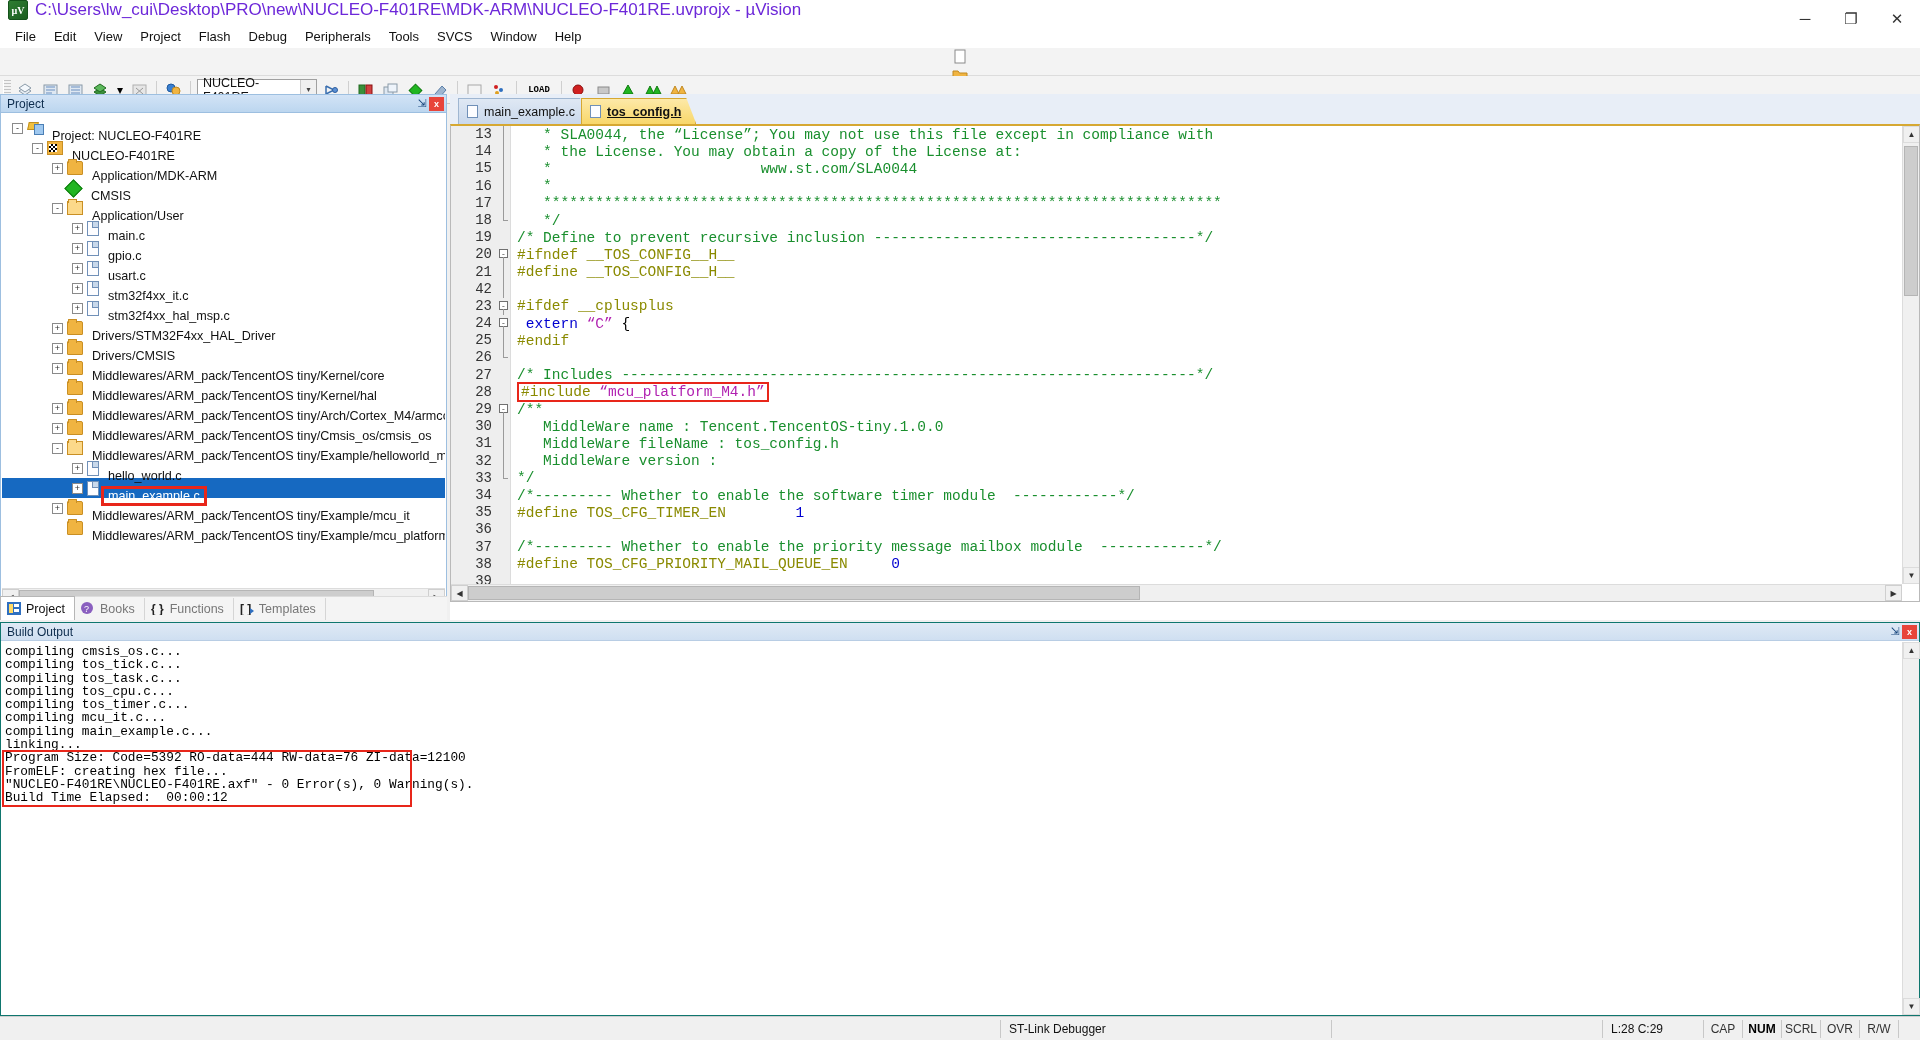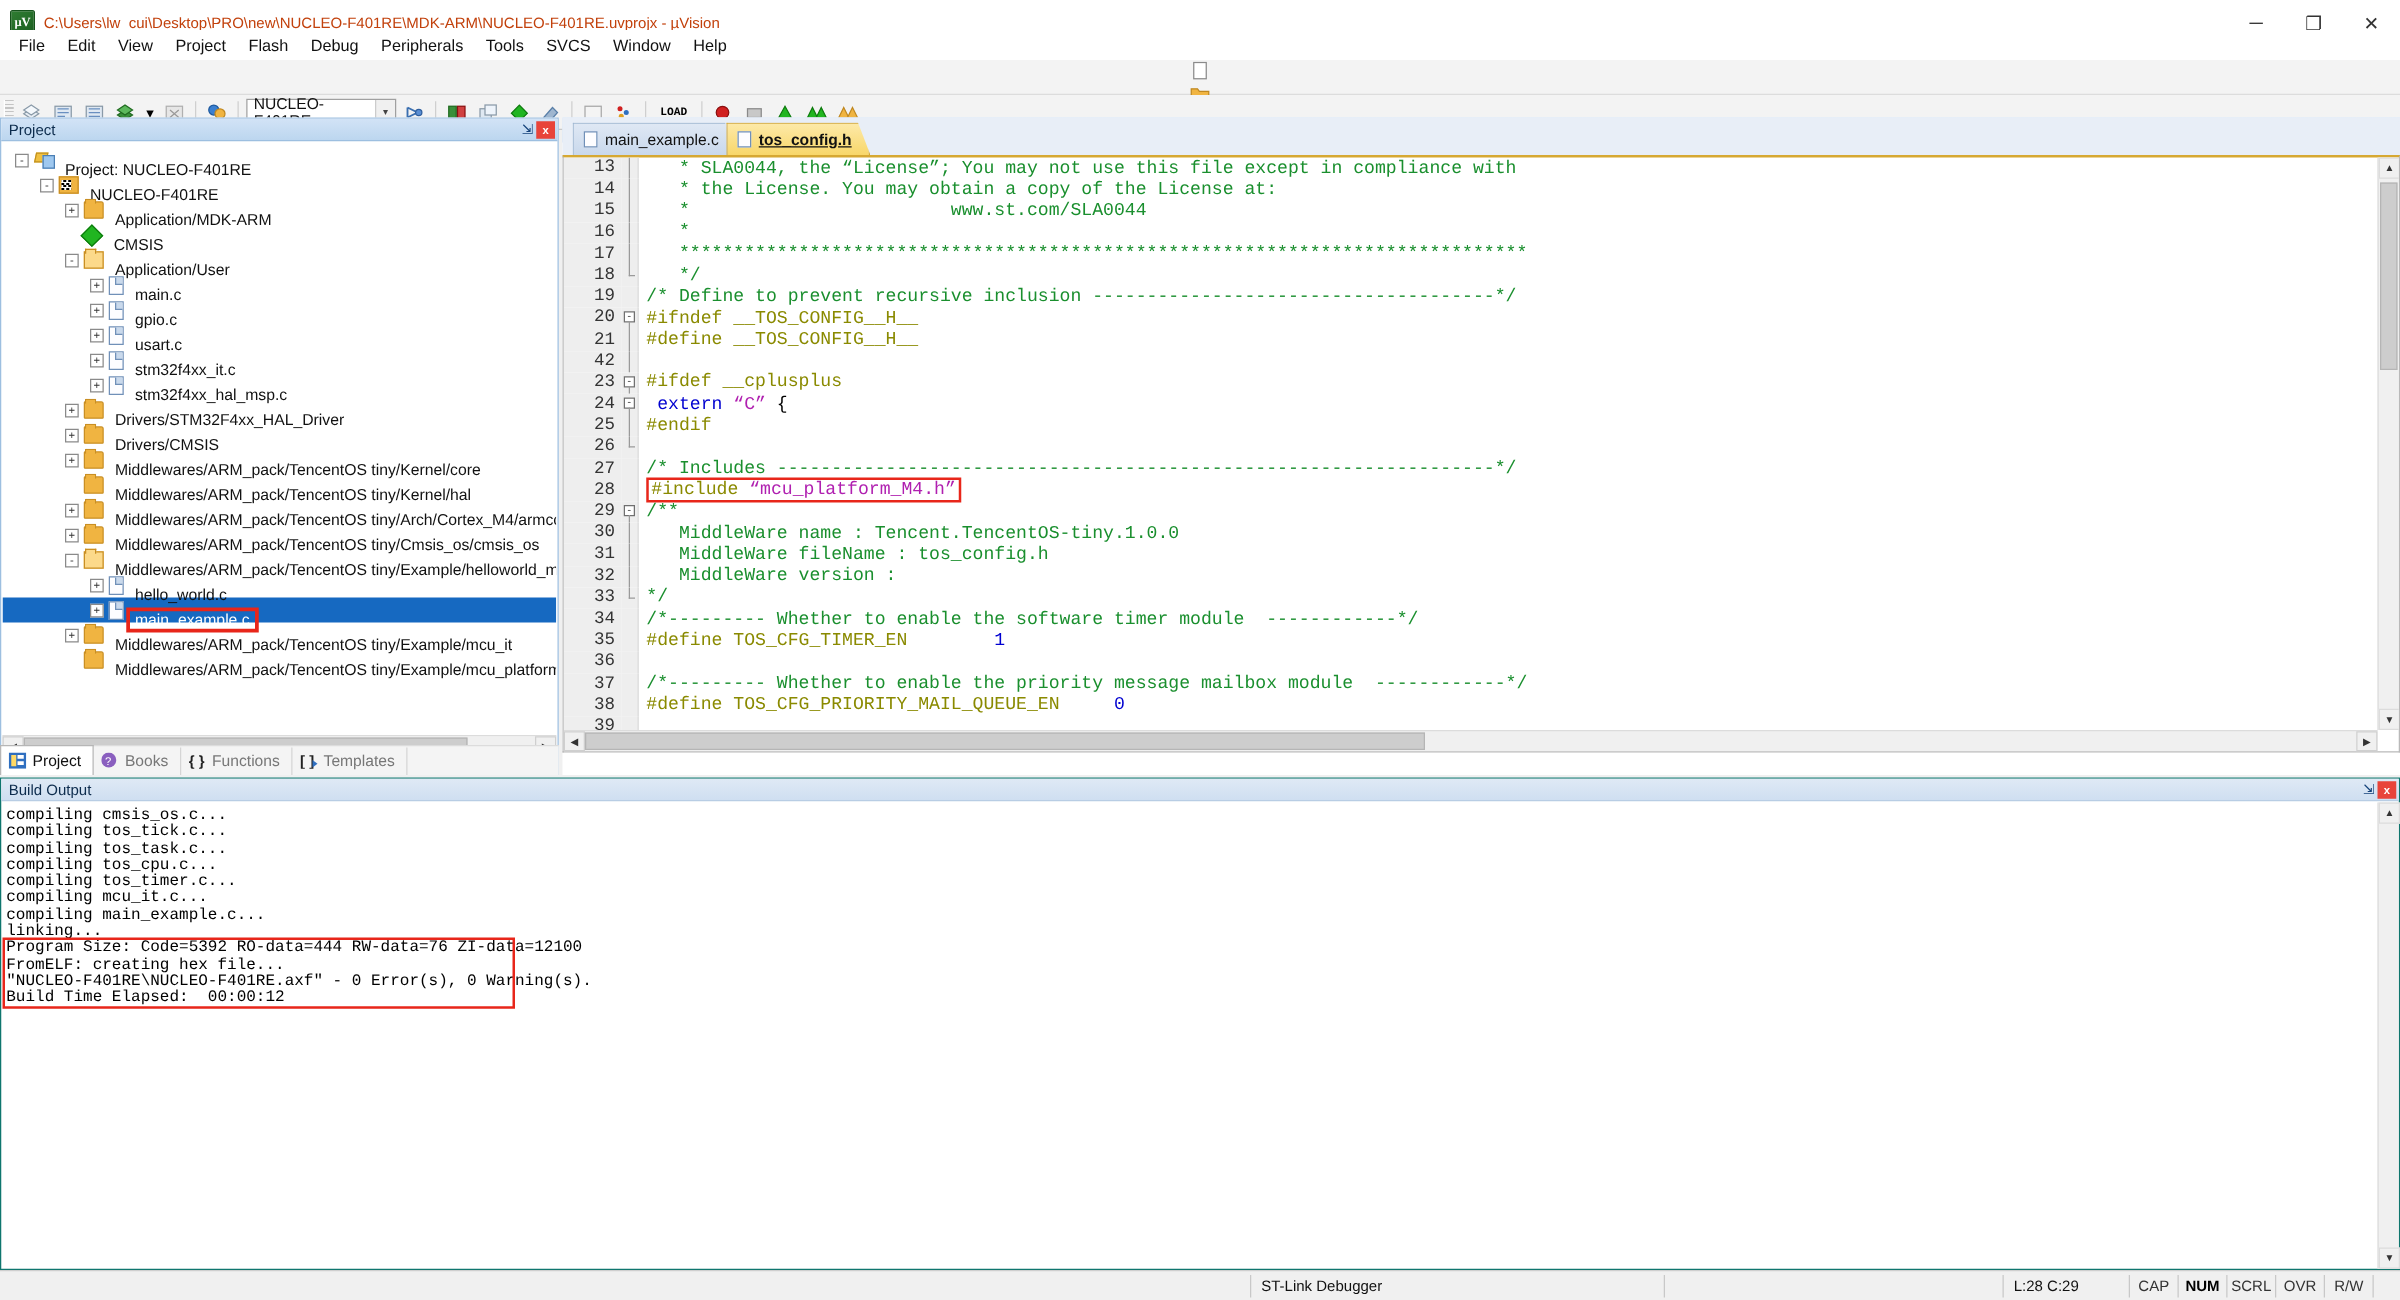--- a/index.html
+++ b/index.html
@@ -8,32 +8,32 @@
     font-family: "Liberation Sans", sans-serif;
     font-size: 12px;
     background: #ffffff;
     overflow: hidden;
   }
   #app { position: relative; width: 1920px; height: 1040px; background:#f0f0f0; }
 
   
   .titlebar {
     position:absolute; left:0; top:0; width:1920px; height:37px;
-    background:#ffffff; display:flex; align-items:center;
+    background:#ffffff; display:flex; align-items:flex-start;
     border-bottom:1px solid #ffffff;
   }
   .tb-icon {
     width:20px; height:20px; margin-left:8px; margin-right:7px;
     background:linear-gradient(145deg,#2f7d32,#1b5e20);
     border:1px solid #14521a; border-radius:2px;
     color:#fff; font-size:10px; font-weight:bold;
     display:flex; align-items:center; justify-content:center;
     font-family:"Liberation Serif", serif;
   }
-  .tb-title { font-size:12px; color:#c2410c; white-space:nowrap; }
+  .tb-title { font-size:17px; color:#6d28d9; white-space:nowrap; }
   .tb-ctrls { position:absolute; right:0; top:0; height:37px; display:flex; }
   .tb-btn { width:46px; height:37px; display:flex; align-items:center; justify-content:center;
             color:#333; font-size:15px; }
 
   
   .menubar {
     position:absolute; left:0; top:24px; width:1920px; height:24px;
     background:#ffffff; display:flex; align-items:center; padding-left:6px;
   }
   .menu-item { padding:3px 9px; font-size:13px; color:#111; cursor:default; }

